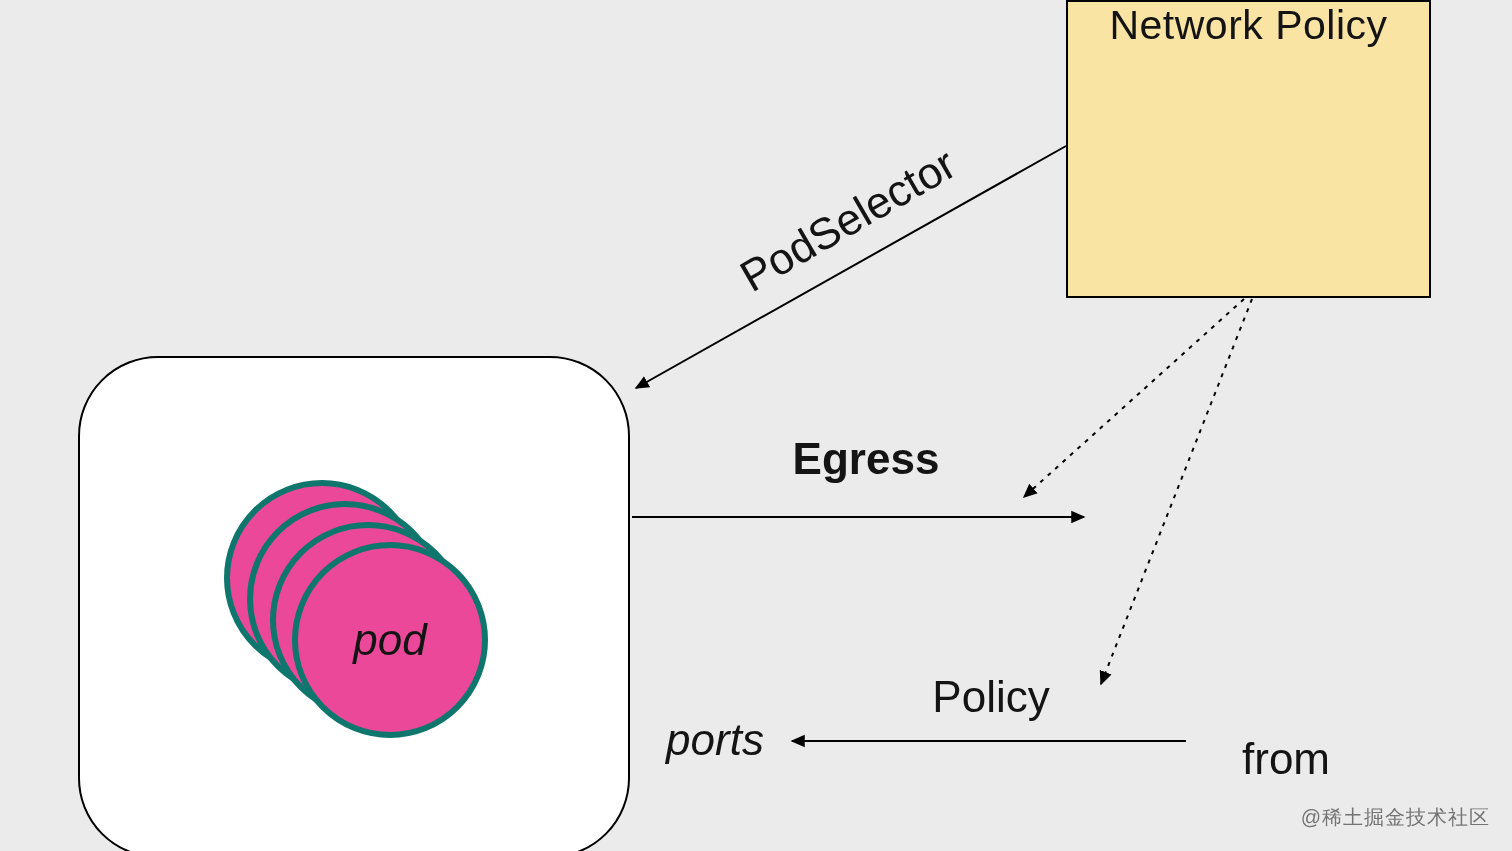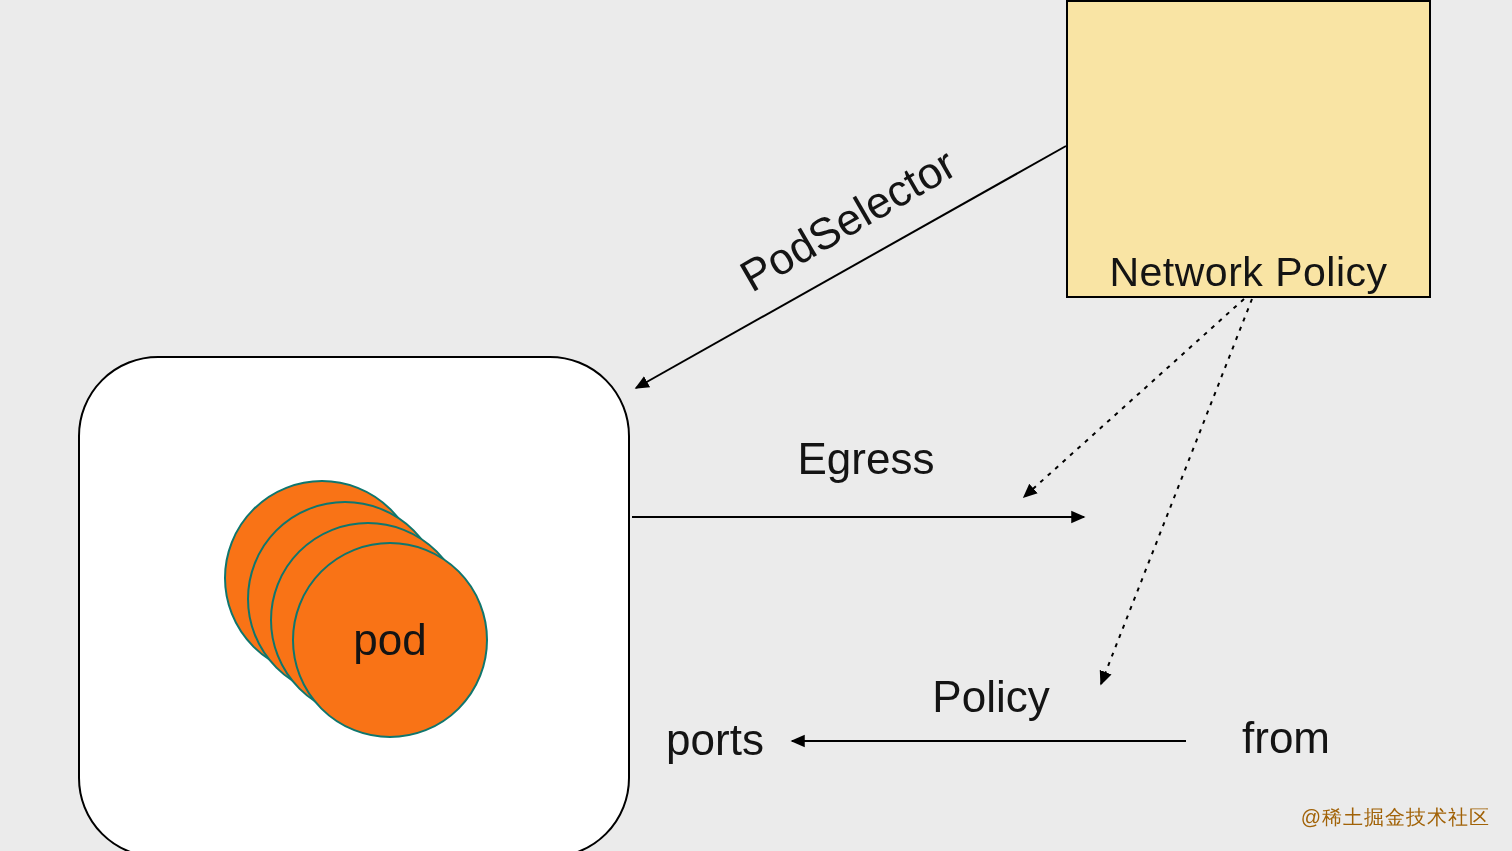--- a/index.html
+++ b/index.html
@@ -20,69 +20,70 @@
     width: 1512px; height: 851px;
     pointer-events: none;
   }
   .node-np {
     position: absolute;
     left: 1066px; top: 0;
     width: 365px; height: 298px;
     box-sizing: border-box;
     background: #f9e4a4;
     border: 2px solid #000;
-    display: flex; align-items: flex-end; justify-content: center;
+    display: flex; align-items: flex-start; justify-content: center;
     font-size: 41px;
     letter-spacing: 0.5px;
   }
   .node-podgroup {
     position: absolute;
     left: 78px; top: 356px;
     width: 552px; height: 502px;
     box-sizing: border-box;
     background: #ffffff;
     border: 2px solid #000;
     border-radius: 80px;
   }
   .pod-circle {
     position: absolute;
     width: 196px; height: 196px;
     box-sizing: border-box;
     border-radius: 50%;
-    background: #f97316;
-    border: 2px solid #0f766e;
+    background: #ec4899;
+    border: 6px solid #0f766e;
+    font-style: italic;
   }
   .pod-circle.c1 { left: 144px; top: 122px; }
   .pod-circle.c2 { left: 167px; top: 143px; }
   .pod-circle.c3 { left: 190px; top: 164px; }
   .pod-circle.c4 {
     left: 212px; top: 184px;
     display: flex; align-items: center; justify-content: center;
     font-size: 44px;
   }
   .edge-label, .float-label {
     position: absolute;
     font-size: 44px;
     white-space: nowrap;
     transform: translate(-50%, -50%);
   }
   .lbl-podselector {
     left: 848px; top: 220px;
     transform: translate(-50%, -50%) rotate(-30deg);
   }
-  .lbl-egress  { left: 866px;  top: 459px; }
+  .lbl-egress  { left: 866px;  top: 459px; font-weight: bold; }
   .lbl-toports { left: 1210px; top: 509px; }
   .lbl-ingress { left: 991px;  top: 697px; }
-  .lbl-ports   { left: 715px;  top: 740px; }
-  .lbl-from    { left: 1286px; top: 738px; }
+  .lbl-ports   { left: 715px;  top: 740px; font-style: italic; }
+  .lbl-from    { left: 1286px; top: 759px; }
   .watermark {
     position: absolute;
     right: 22px; top: 804px;
     font-size: 20px;
-    color: #a16207;
+    color: #737373;
     letter-spacing: 1px;
   }
 </style>
 </head>
 <body>
 
 <div class="stage">
 
   <svg class="edges" viewBox="0 0 1512 851" xmlns="http://www.w3.org/2000/svg">
     <defs>

